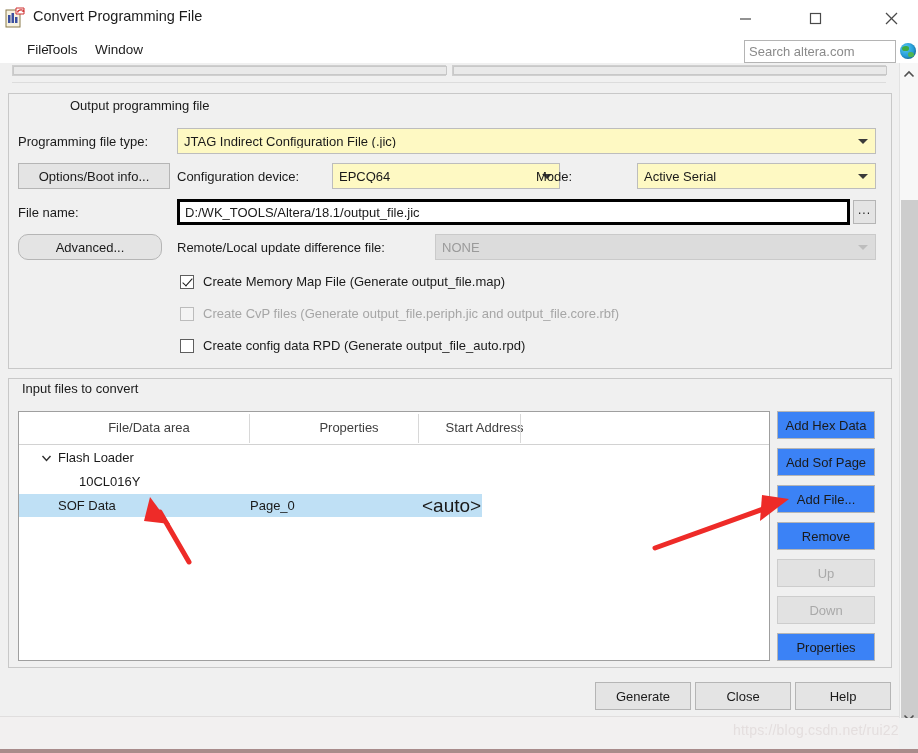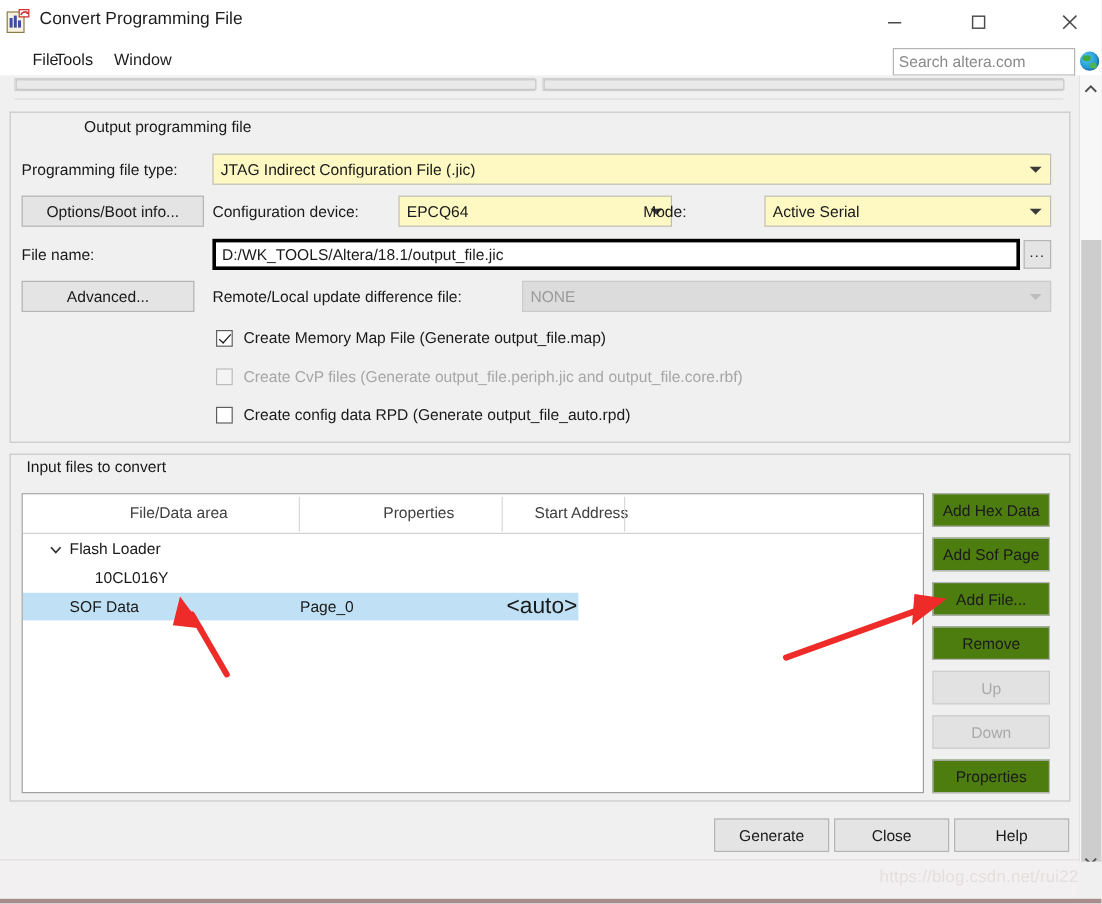--- a/index.html
+++ b/index.html
@@ -193,21 +193,21 @@
   #row-sof         { top: 82px; background: #bfe0f5; width: 463px; }
   #row-sof .c0     { left: 39px; }
   #expander {
     position: absolute; left: 22px; top: 40px; width: 11px; height: 11px;
   }
 
   
   #sidebtns { position: absolute; left: 777px; top: 411px; width: 98px; }
   .sbtn {
     position: absolute; left: 0; width: 98px; height: 28px;
-    background: #4d7c0f; border: 1px solid #b5b5b5; box-sizing: border-box;
+    background: #3b82f6; border: 1px solid #b5b5b5; box-sizing: border-box;
     font-size: 13px; color: #1a1a1a;
     display: flex; align-items: center; justify-content: center; white-space: nowrap;
   }
   .sbtn.disabled { color: #a9a9a9; background: #e2e2e2; border-color: #cdcdcd; }
 
   
   .bbtn {
     position: absolute; top: 682px; width: 96px; height: 28px;
     background: #e4e4e4; border: 1px solid #b5b5b5; box-sizing: border-box;
     font-size: 13px; color: #1a1a1a;
@@ -330,21 +330,21 @@
   <div class="flabel" style="left:536px; top:169px;">Mode:</div>
   <div class="combo" style="left:637px; top:163px; width:239px; height:26px;">
     <span class="cval">Active Serial</span>
     <span class="carrow"></span>
   </div>
 
   <div class="flabel" style="left:18px; top:205px;">File name:</div>
   <div class="tinput" style="left:177px; top:199px; width:673px; height:26px;">D:/WK_TOOLS/Altera/18.1/output_file.jic</div>
   <div class="pbtn" style="left:853px; top:200px; width:23px; height:24px; font-size:12px; letter-spacing:1px; padding-bottom:4px;">...</div>
 
-  <div class="pbtn" style="left:18px; top:234px; width:144px; height:26px;">Advanced...</div>
+  <div class="pbtn" style="left:18px; top:234px; width:144px; height:26px;border-radius:10px;">Advanced...</div>
   <div class="flabel" style="left:177px; top:240px;">Remote/Local update difference file:</div>
   <div class="combo disabled" style="left:435px; top:234px; width:441px; height:26px;">
     <span class="cval">NONE</span>
     <span class="carrow"></span>
   </div>
 
   <div class="cbrow" style="left:180px; top:274px;">
     <span class="cbox checked"></span>
     <span class="cblabel">Create Memory Map File (Generate output_file.map)</span>
   </div>

